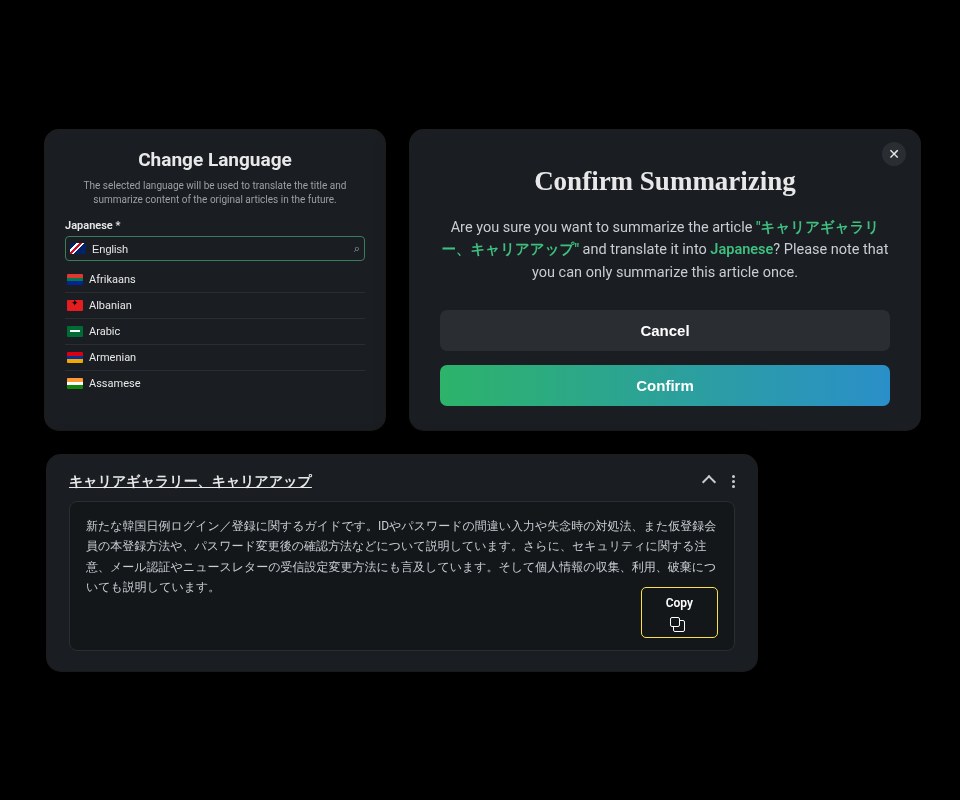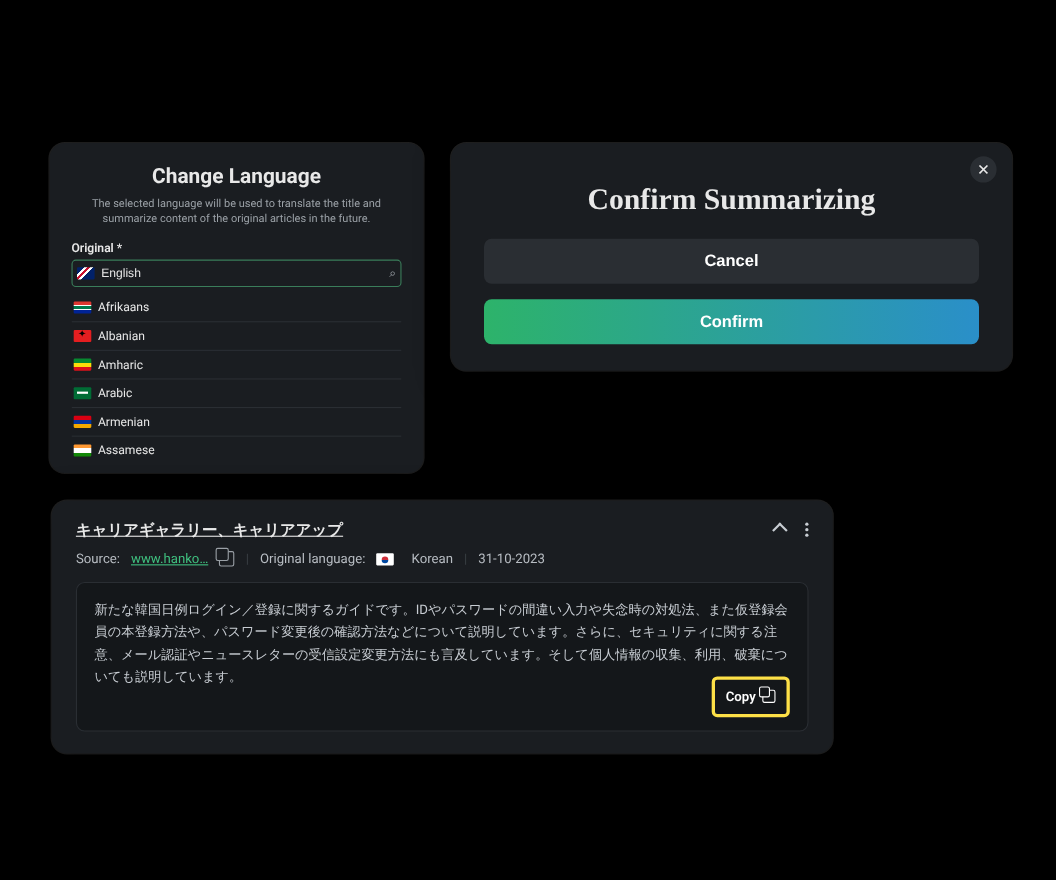--- a/index.html
+++ b/index.html
@@ -202,27 +202,28 @@
     font-size: 12px;
     line-height: 1.7;
     color: #c8cdd3;
   }
   .copy-btn {
     display: inline-flex;
     align-items: center;
     gap: 6px;
     float: right;
     margin-top: 10px;
-    border: 3px solid #fde047;
+    border: 1px solid #fde047;
     border-radius: 5px;
-    padding: 5px 10px;
+    padding: 5px 24px;
     font-size: 12px;
     font-weight: 600;
     cursor: pointer;
     color: #fff;
+    flex-direction: column;
   }
   .copy-btn .copy-ico { width:12px; height:12px; border-color:#fff; }
   .copy-btn .copy-ico::after { border-color:#fff; background:#14171a; width:8px; height:8px; }
   .art-actions {
     position: absolute;
     right: 22px; top: 20px;
     display: flex;
     align-items: center;
     gap: 18px;
   }
@@ -245,86 +246,74 @@
     background: #c8cdd3;
   }
   .clear { clear: both; }
 </style>
 </head>
 <body>
 
 <div class="card lang-card">
   <div class="lang-title">Change Language</div>
   <div class="lang-desc">The selected language will be used to translate the title and summarize content of the original articles in the future.</div>
-  <div class="lang-label">Original *</div>
+  <div class="lang-label">Japanese *</div>
   <div class="lang-input">
     <span class="flag flag-uk"></span>
     <input type="text" value="English" style="">
     <span class="search-ico">⌕</span>
   </div>
   <div class="lang-list">
     <div class="lang-item">
       <span class="flag flag-za"></span>
       <span>Afrikaans</span>
     </div>
     <div class="lang-item">
       <span class="flag flag-al"></span>
       <span>Albanian</span>
     </div>
     <div class="lang-item">
-      <span class="flag flag-et"></span>
-      <span>Amharic</span>
-    </div>
-    <div class="lang-item">
       <span class="flag flag-sa"></span>
       <span>Arabic</span>
     </div>
     <div class="lang-item">
       <span class="flag flag-am"></span>
       <span>Armenian</span>
     </div>
     <div class="lang-item">
       <span class="flag flag-in"></span>
       <span>Assamese</span>
     </div>
   </div>
 </div>
 
 <div class="card confirm-card">
   <div class="close-btn">
     <span>✕</span>
   </div>
   <div class="confirm-title">Confirm Summarizing</div>
+  <div class="confirm-body">
+    <span>Are you sure you want to summarize the article </span><span class="hl">"キャリアギャラリー、キャリアアップ"</span><span> and translate it into </span><span class="hl">Japanese</span><span>? Please note that you can only summarize this article once.</span>
+  </div>
   <div class="btn-row">
     <button class="btn btn-cancel">Cancel</button>
     <button class="btn btn-confirm">Confirm</button>
   </div>
 </div>
 
 <div class="card article-card">
   <div class="art-actions">
     <div class="chevron-up"></div>
     <div class="dots">
       <span></span>
         <span></span>
         <span></span>
     </div>
   </div>
   <div class="art-title">キャリアギャラリー、キャリアアップ</div>
-  <div class="art-meta">
-    <span>Source:</span>
-    <span class="src-link">www.hanko…</span>
-    <span class="copy-ico"></span>
-    <span class="meta-sep">|</span>
-    <span>Original language:</span>
-    <span class="flag flag-kr"></span>
-    <span>Korean</span>
-    <span class="meta-sep">|</span>
-    <span>31-10-2023</span>
-  </div>
   <div class="art-body">
     <span>新たな韓国日例ログイン／登録に関するガイドです。IDやパスワードの間違い入力や失念時の対処法、また仮登録会員の本登録方法や、パスワード変更後の確認方法などについて説明しています。さらに、セキュリティに関する注意、メール認証やニュースレターの受信設定変更方法にも言及しています。そして個人情報の収集、利用、破棄についても説明しています。</span>
     <div class="copy-btn">
       <span>Copy</span>
       <span class="copy-ico"></span>
     </div>
     <div class="clear"></div>
   </div>
 </div>
 

